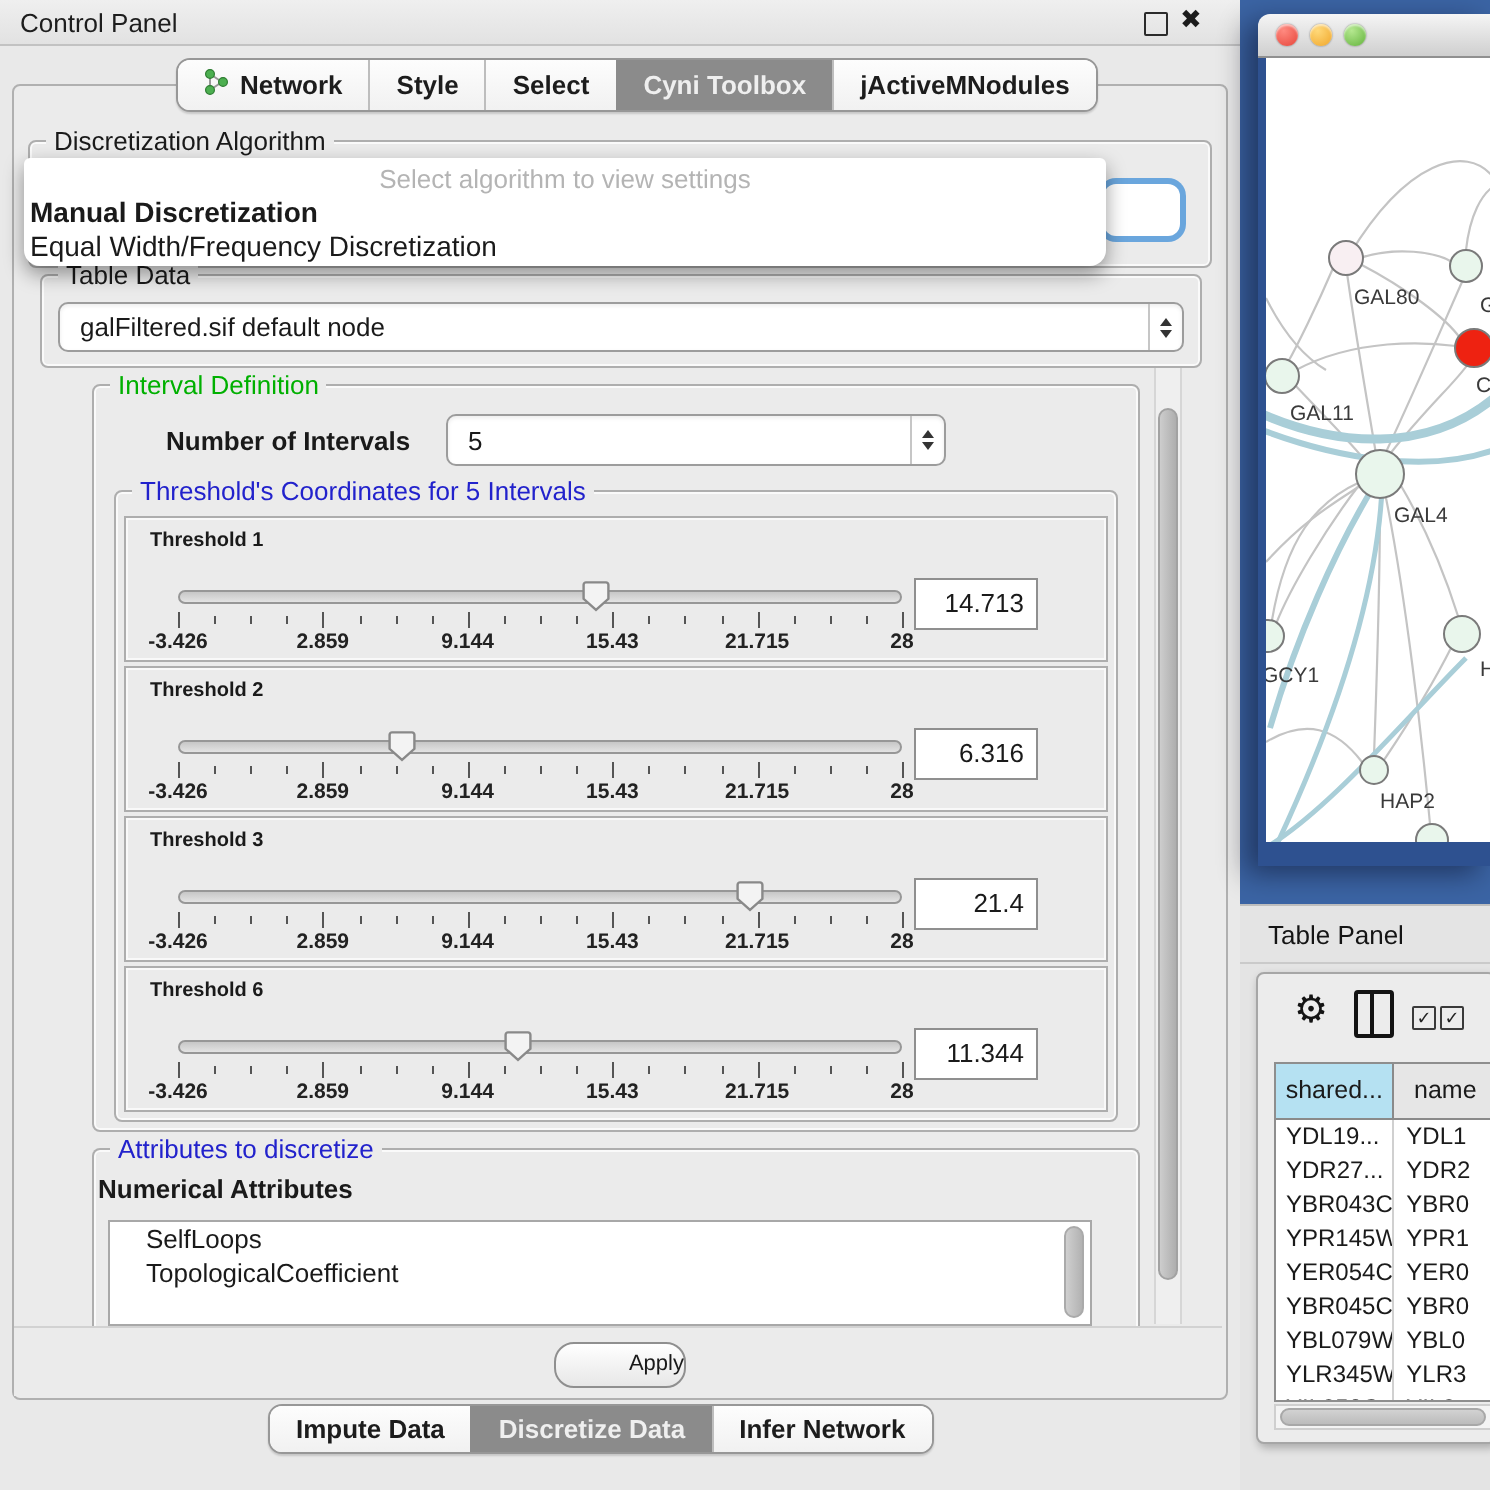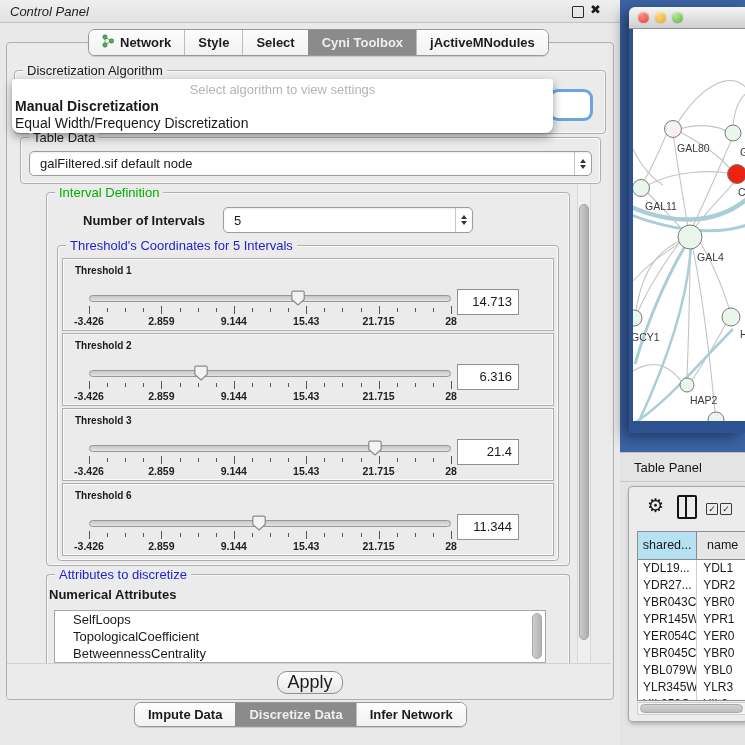--- a/index.html
+++ b/index.html
@@ -2,21 +2,21 @@
 <html><head>
 <meta charset="utf-8">
 <style>
   html,body{margin:0;padding:0;}
   body{width:745px;height:745px;overflow:hidden;position:relative;background:#e9e9e9;
        font-family:"Liberation Sans","DejaVu Sans",sans-serif;color:#1a1a1a;}
   .abs{position:absolute;}
 
   
   #titlebar{left:0;top:0;width:620px;height:22px;background:linear-gradient(#efefef,#e2e2e2);
-            border-bottom:1px solid #c2c2c2;font-style:italic;}
+            border-bottom:1px solid #c2c2c2;}
   #title-text{left:10px;top:4px;font-size:13px;color:#1d1d1d;}
   #float-icon{left:572px;top:6px;width:10px;height:10px;border:1.5px solid #2b2b2b;border-radius:1px;}
   #close-icon{left:590px;top:2px;font-size:13px;font-weight:bold;color:#1b1b1b;}
 
   
   .segbar{display:inline-flex;background:#fff;border:1px solid #979797;border-radius:7px;overflow:hidden;
           box-shadow:0 1px 1px rgba(0,0,0,.15);}
   .seg{display:flex;align-items:center;gap:5px;padding:4px 13px;font-size:13px;font-weight:600;
        color:#1c1c1c;background:linear-gradient(#fdfdfd,#f1f1f1);border-left:1px solid #bdbdbd;white-space:nowrap;}
   .seg:first-child{border-left:none;}
@@ -72,21 +72,21 @@
   
   #attr-list{left:54px;top:610px;width:492px;height:53px;background:#fff;border:1px solid #a8a8a8;
              overflow:hidden;box-sizing:border-box;z-index:3;}
   .attr-item{font-size:13px;line-height:17px;padding-left:18px;white-space:nowrap;}
   #attr-scroll{position:absolute;right:3px;top:2px;width:10px;height:46px;border-radius:5px;
                background:linear-gradient(90deg,#cfcfcf,#b2b2b2);border:1px solid #aaa;box-sizing:border-box;}
 
   
   #apply-bar{left:7px;top:663px;width:604px;height:34px;background:#ebebeb;border-top:1px solid #d2d2d2;z-index:6;}
   #apply-btn{left:270px;top:7px;width:64px;height:21px;background:linear-gradient(#ffffff,#e7e7e7);
-             border:1px solid #8f8f8f;border-radius:10px;font-size:18px;text-align:center;line-height:20px;}
+             border:1px solid #8f8f8f;border-radius:10px;font-size:11px;text-align:right;line-height:20px;}
 
   
   #vscroll{left:577px;top:184px;width:14px;height:478px;background:#efefef;border-left:1px solid #d6d6d6;
            border-right:1px solid #d6d6d6;box-sizing:border-box;z-index:4;}
   #vscroll-thumb{left:1px;top:20px;width:10px;height:436px;border-radius:6px;
                  background:linear-gradient(90deg,#cdcdcd,#aeaeae);border:1px solid #a2a2a2;box-sizing:border-box;}
 
   
   #desktop{left:620px;top:0;width:125px;height:452px;background:#3b64a4;}
   #net-window{left:629px;top:7px;width:116px;height:426px;border-radius:6px 0 0 0;
@@ -365,21 +365,20 @@
   </div>
 
 <div class="group" style="left:46px;top:574px;width:522px;height:89px;border-bottom:none;border-radius:4px 4px 0 0;">
   <span class="group-label" style="color:#2222cc;">Attributes to discretize</span>
   <span class="abs" style="left:2px;top:12px;font-size:13px;font-weight:bold;">Numerical Attributes</span>
 </div>
 <div class="abs" id="attr-list">
   <div id="attr-items">
       <div class="attr-item">SelfLoops</div>
       <div class="attr-item">TopologicalCoefficient</div>
-      <div class="attr-item">BetweennessCentrality</div>
     </div>
   <div id="attr-scroll"></div>
 </div>
 
 <div class="abs" id="apply-bar">
   <div class="abs" id="apply-btn">Apply</div>
 </div>
 
 <div class="abs" id="vscroll">
   <div class="abs" id="vscroll-thumb"></div>

